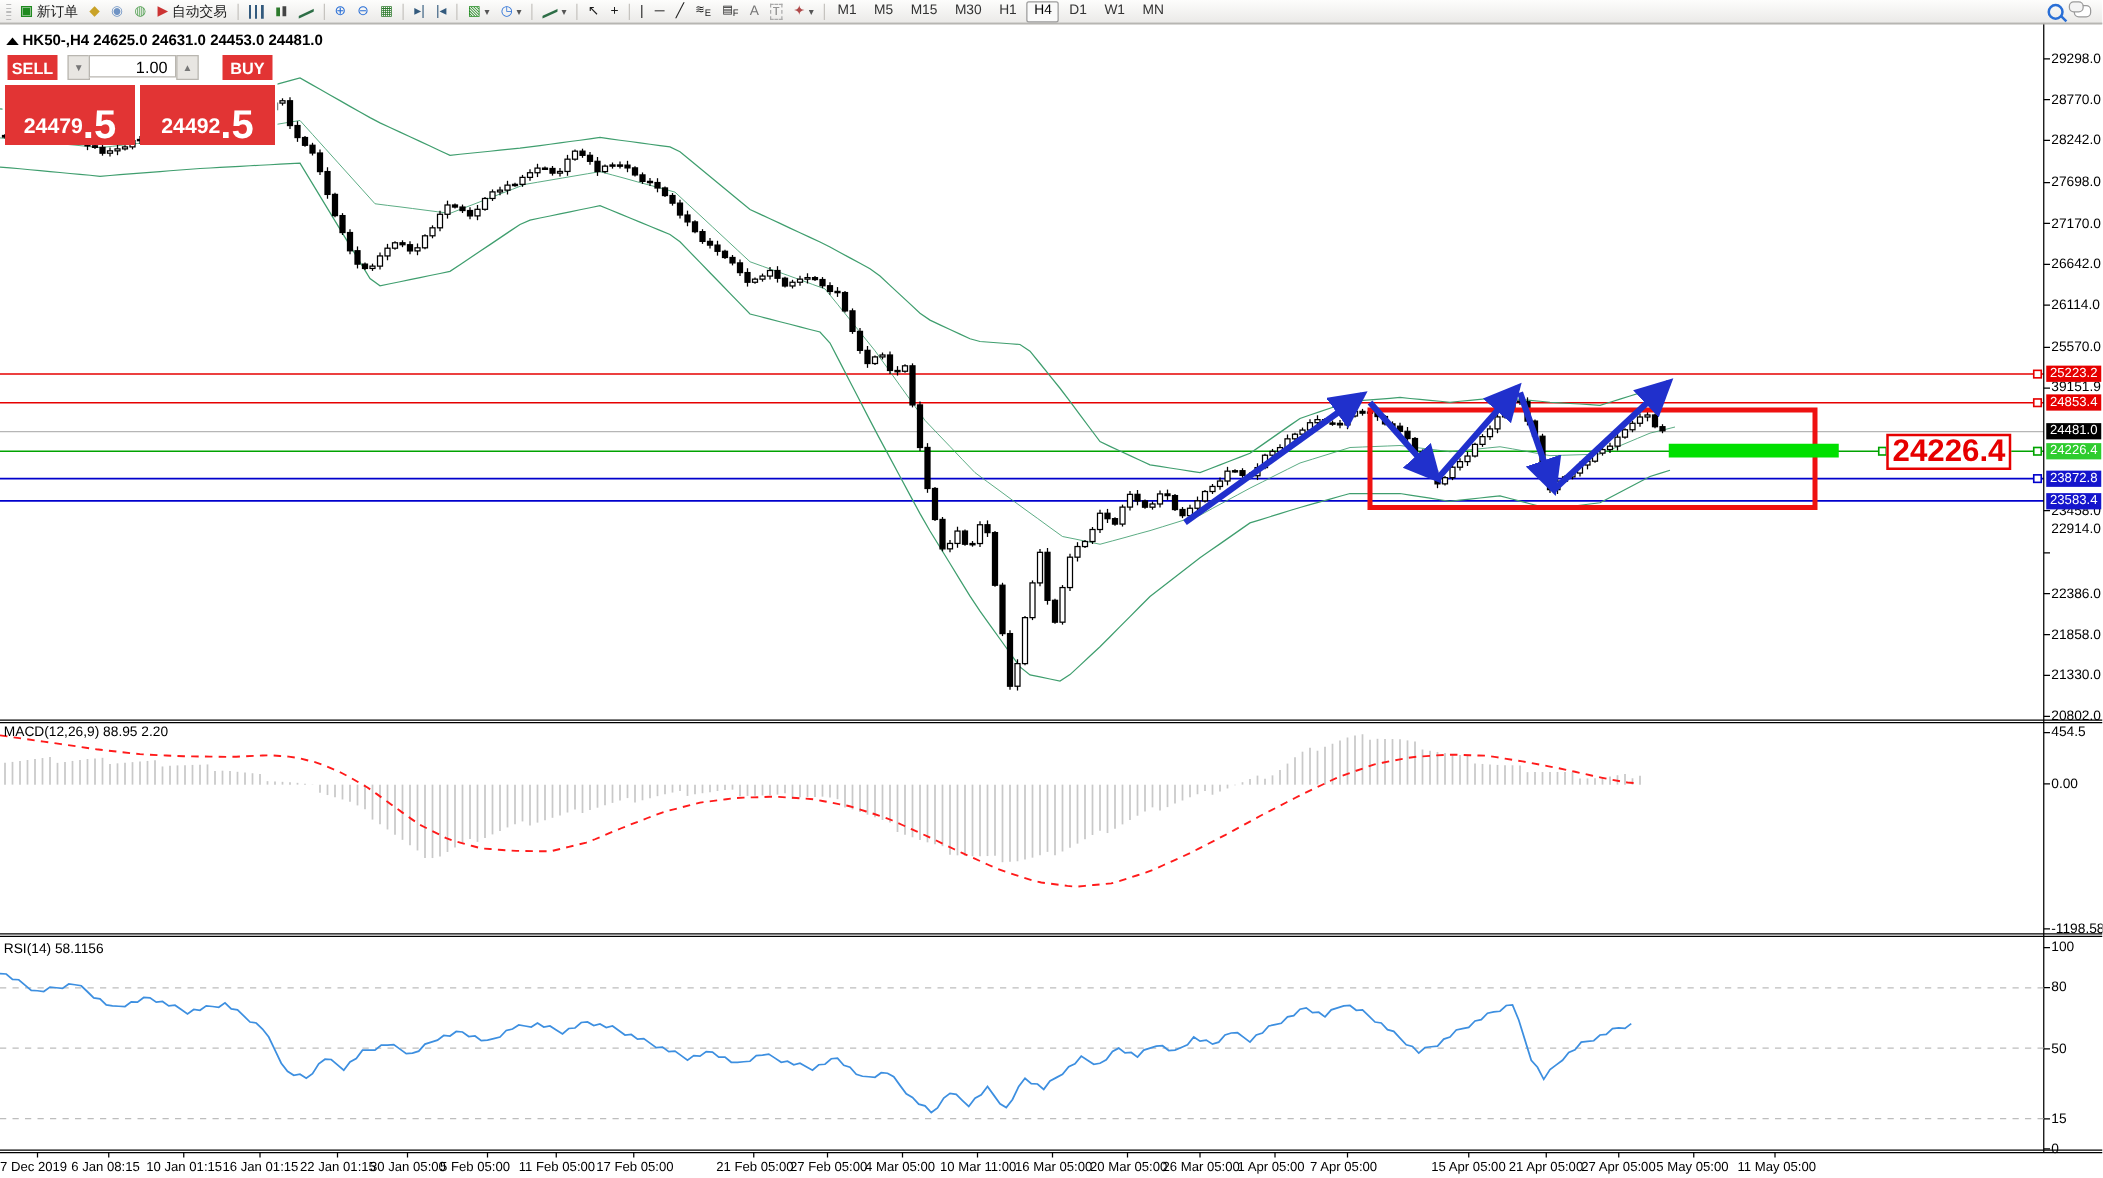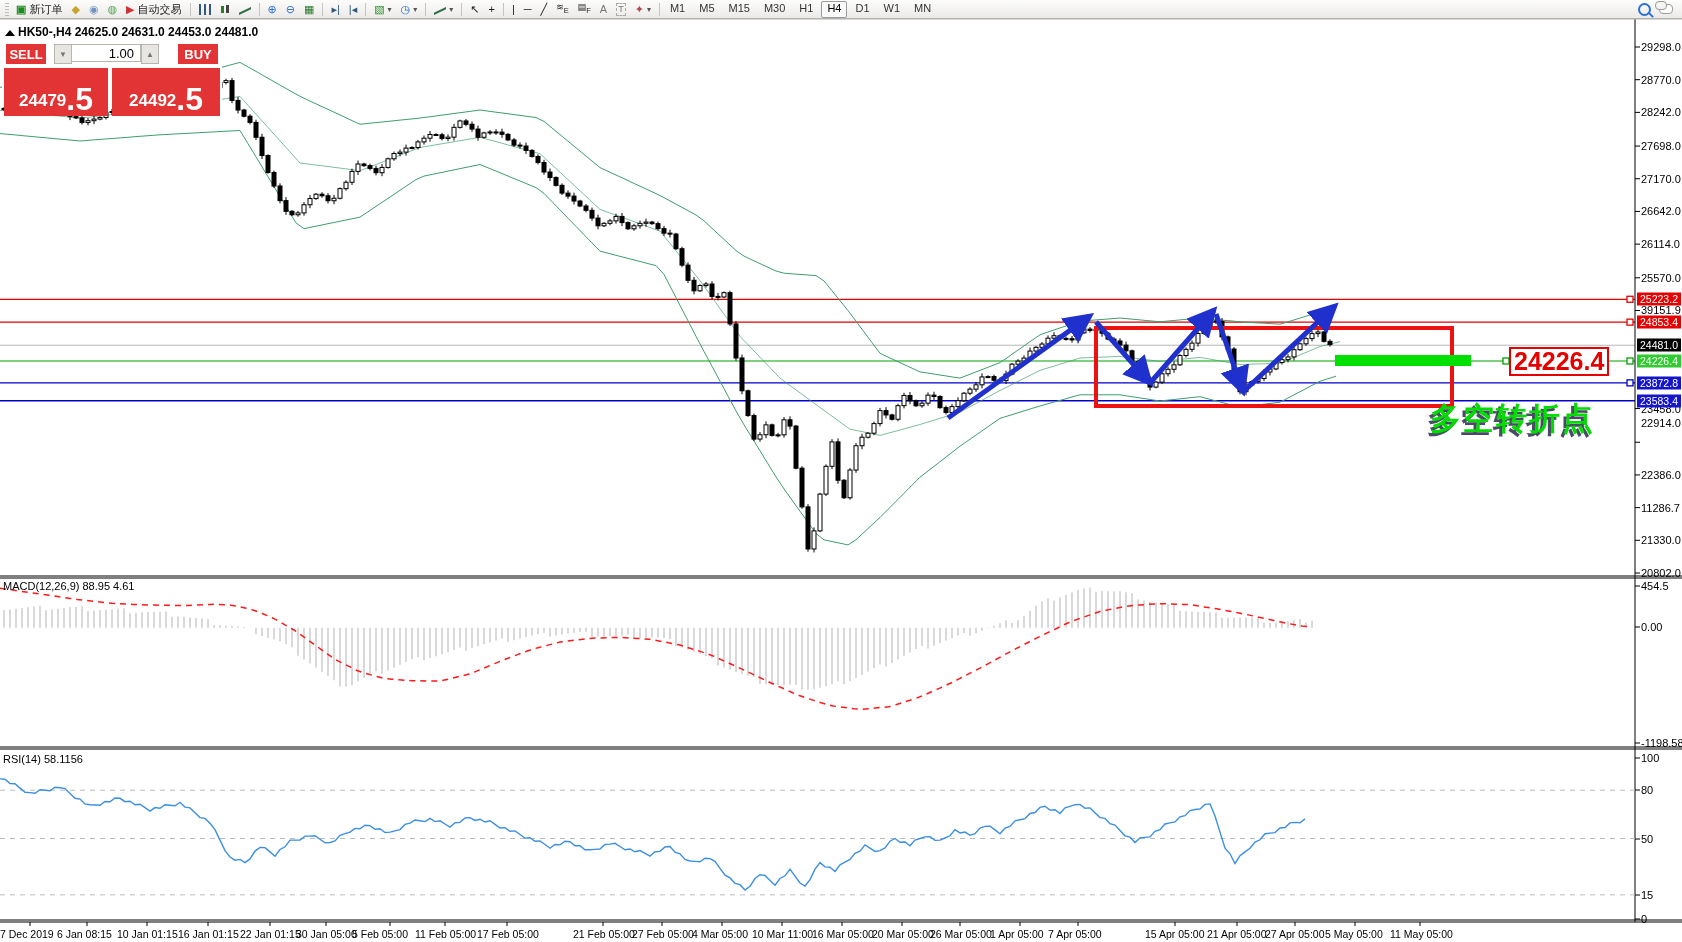--- a/index.html
+++ b/index.html
@@ -955,21 +955,21 @@
     <div class="tick" style="top: 112.379px;">28242.0</div>
     <div class="tick" style="top: 146.058px;">27698.0</div>
     <div class="tick" style="top: 178.748px;">27170.0</div>
     <div class="tick" style="top: 211.437px;">26642.0</div>
     <div class="tick" style="top: 244.126px;">26114.0</div>
     <div class="tick" style="top: 277.806px;">25570.0</div>
     <div class="tick" style="top: 310.495px;">39151.9</div>
     <div class="tick" style="top: 408.563px;">23458.0</div>
     <div class="tick" style="top: 423px;">22914.0</div>
     <div class="tick" style="top: 474.932px;">22386.0</div>
-    <div class="tick" style="top: 507.621px;">11286.7</div>
+    <div class="tick" style="top: 507.621px;">21858.0</div>
     <div class="tick" style="top: 540.311px;">21330.0</div>
     <div class="tick" style="top: 573px;">20802.0</div>
     <div class="badge" style="top: 299.277px; background: rgb(230, 0, 0);">25223.2</div>
     <div class="badge" style="top: 322.172px; background: rgb(230, 0, 0);">24853.4</div>
     <div class="badge" style="top: 345.228px; background: rgb(0, 0, 0);">24481.0</div>
     <div class="badge" style="top: 360.99px; background: rgb(46, 204, 46);">24226.4</div>
     <div class="badge" style="top: 382.882px; background: rgb(21, 21, 204);">23872.8</div>
     <div class="badge" style="top: 400.799px; background: rgb(21, 21, 204);">23583.4</div>
     <div class="tick" style="top: 586px;">454.5</div>
     <div class="tick" style="top: 627px;">0.00</div>
@@ -997,17 +997,16 @@
     <div class="tlabel" style="left: 930px;">26 Mar 05:00</div>
     <div class="tlabel" style="left: 990px;">1 Apr 05:00</div>
     <div class="tlabel" style="left: 1048px;">7 Apr 05:00</div>
     <div class="tlabel" style="left: 1145px;">15 Apr 05:00</div>
     <div class="tlabel" style="left: 1207px;">21 Apr 05:00</div>
     <div class="tlabel" style="left: 1265px;">27 Apr 05:00</div>
     <div class="tlabel" style="left: 1325px;">5 May 05:00</div>
     <div class="tlabel" style="left: 1390px;">11 May 05:00</div>
   </div>
 <div id="notes">
-  <div class="ind-label" style="left:3px;top:580px;">MACD(12,26,9) 88.95 4.61</div>
+  <div class="ind-label" style="left:3px;top:580px;">MACD(12,26,9) 88.95 2.20</div>
   <div class="ind-label" style="left:3px;top:753px;">RSI(14) 58.1156</div>
   <div class="big-price-label">24226.4</div>
-  <div class="turning-point">多空转折点</div>
 </div>
 
 </body></html>

